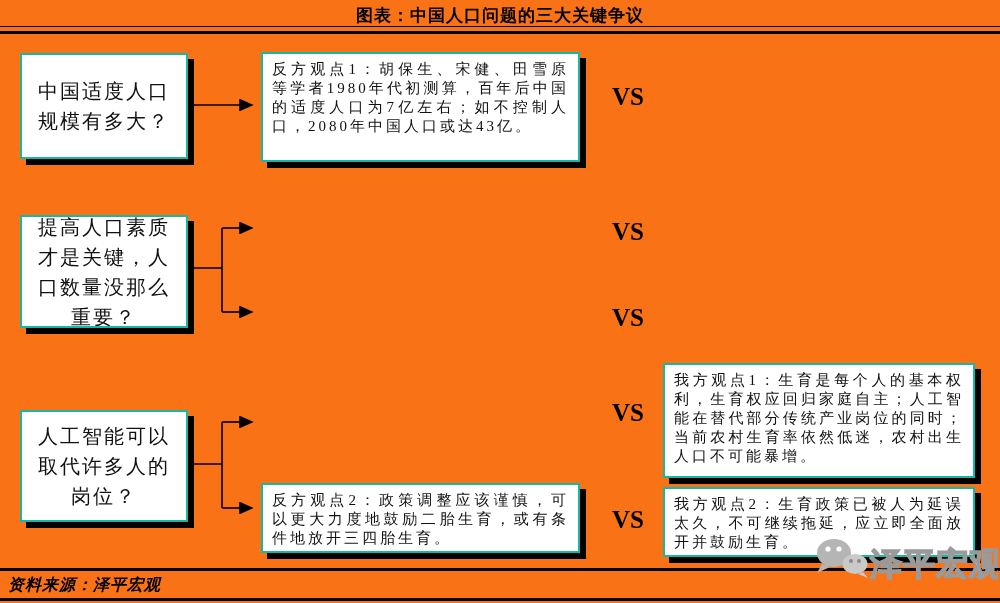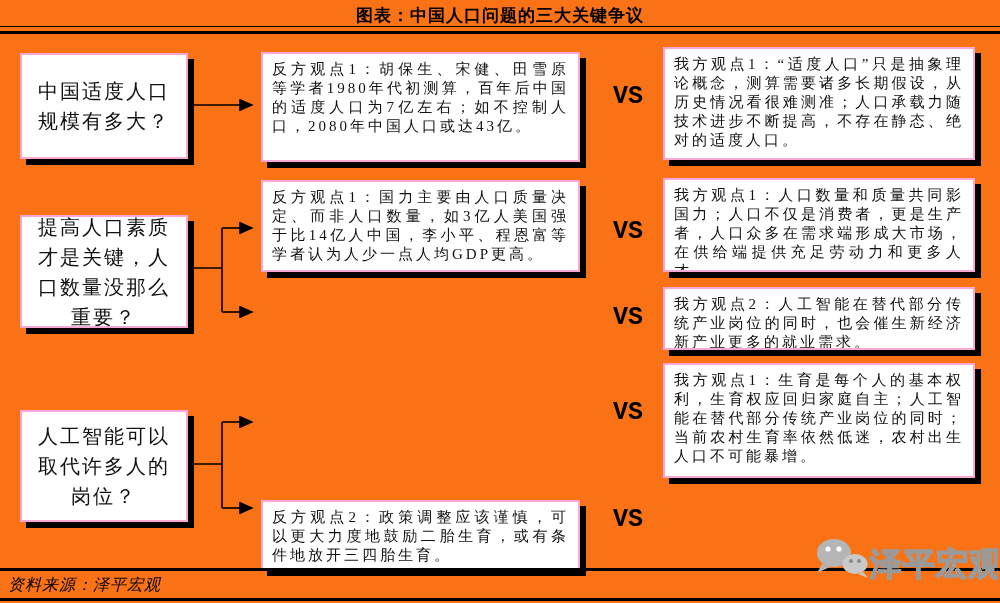--- a/index.html
+++ b/index.html
@@ -11,53 +11,53 @@
   .title{
     position:absolute;top:4px;left:0;right:0;text-align:center;
     font-size:17px;font-weight:bold;letter-spacing:1px;color:#000;
   }
   .rule{position:absolute;left:0;right:0;background:#000;}
   .rule-thin-top{top:26px;height:1px;}
   .rule-thick-top{top:31px;height:3px;}
   .rule-footer{top:568px;height:3px;}
   .rule-bottom{top:598px;height:3px;}
   .box{
-    position:absolute;background:#fff;border:2px solid #f9a8d4;
+    position:absolute;background:#fff;border:2px solid #14b8a6;
     box-shadow:6px 6px 0 #000;box-sizing:border-box;overflow:hidden;
   }
   .qbox{
     display:flex;align-items:center;justify-content:center;text-align:center;
     font-size:20px;line-height:1.5;letter-spacing:2px;padding:4px 10px;color:#111;
   }
   .obox{
     font-size:15px;line-height:1.27;letter-spacing:3px;
     padding:6px 9px;text-align:justify;color:#111;
   }
   .l1{left:20px;top:53px;width:168px;height:106px}
   .l2{left:20px;top:215px;width:168px;height:113px}
   .l3{left:20px;top:410px;width:168px;height:112px}
   .m1{left:261px;top:52px;width:319px;height:110px}
   .m2{left:261px;top:180px;width:319px;height:92px}
   .m3{left:261px;top:288px;width:319px;height:59px}
   .m4{left:261px;top:365px;width:319px;height:110px}
-  .m5{left:261px;top:500px;width:319px;height:70px}
+  .m5{left:261px;top:483px;width:319px;height:70px}
   .r1{left:663px;top:47px;width:312px;height:113px}
   .r2{left:663px;top:178px;width:312px;height:94px}
   .r3{left:663px;top:287px;width:312px;height:63px}
   .r4{left:663px;top:363px;width:312px;height:115px}
   .r5{left:663px;top:487px;width:312px;height:70px}
   .vs{
     position:absolute;left:600px;width:56px;text-align:center;
-    font-family:Liberation Mono, monospace;
+    font-family:Liberation Serif, serif;
     font-weight:bold;font-size:25px;color:#000;line-height:26px;
   }
   .vs1{top:84px}.vs2{top:219px}.vs3{top:305px}.vs4{top:400px}.vs5{top:507px}
   .connectors{position:absolute;left:0;top:0;width:1000px;height:603px;pointer-events:none;}
   .source{
-    position:absolute;left:8px;top:575px;font-size:16px;font-weight:normal;
+    position:absolute;left:8px;top:575px;font-size:16px;font-weight:bold;
     font-style:italic;letter-spacing:1px;color:#000;
   }
   .watermark{position:absolute;left:808px;top:534px;width:190px;height:46px;}
 </style>
 </head>
 <body>
 
 <div class="canvas">
 
   <div class="title">图表：中国人口问题的三大关键争议</div>
@@ -81,27 +81,24 @@
     <line x1="222" y1="422" x2="222" y2="508" stroke="#000" stroke-width="1.6"></line>
     <line x1="222" y1="422" x2="252" y2="422" stroke="#000" stroke-width="1.6" marker-end="url(#ah)"></line>
     <line x1="222" y1="508" x2="252" y2="508" stroke="#000" stroke-width="1.6" marker-end="url(#ah)"></line>
   </svg>
 
   <div class="box qbox l1">中国适度人口规模有多大？</div>
   <div class="box qbox l2">提高人口素质才是关键，人口数量没那么重要？</div>
   <div class="box qbox l3">人工智能可以取代许多人的岗位？</div>
 
   <div class="box obox m1">反方观点1：胡保生、宋健、田雪原等学者1980年代初测算，百年后中国的适度人口为7亿左右；如不控制人口，2080年中国人口或达43亿。</div>
-  <div class="box obox m2">反方观点1：国力主要由人口质量决定、而非人口数量，如3亿人美国强于比14亿人中国，李小平、程恩富等学者认为人少一点人均GDP更高。</div>
   <div class="box obox m5">反方观点2：政策调整应该谨慎，可以更大力度地鼓励二胎生育，或有条件地放开三四胎生育。</div>
 
-  <div class="box obox r1">我方观点1：“适度人口”只是抽象理论概念，测算需要诸多长期假设，从历史情况看很难测准；人口承载力随技术进步不断提高，不存在静态、绝对的适度人口。</div>
-  <div class="box obox r2">我方观点1：人口数量和质量共同影国力；人口不仅是消费者，更是生产者，人口众多在需求端形成大市场，在供给端提供充足劳动力和更多人才。</div>
-  <div class="box obox r3">我方观点2：人工智能在替代部分传统产业岗位的同时，也会催生新经济新产业更多的就业需求。</div>
   <div class="box obox r4">我方观点1：生育是每个人的基本权利，生育权应回归家庭自主；人工智能在替代部分传统产业岗位的同时；当前农村生育率依然低迷，农村出生人口不可能暴增。</div>
+  <div class="box obox r5">我方观点2：生育政策已被人为延误太久，不可继续拖延，应立即全面放开并鼓励生育。</div>
 
   <div class="vs vs1">VS</div>
   <div class="vs vs2">VS</div>
   <div class="vs vs3">VS</div>
   <div class="vs vs4">VS</div>
   <div class="vs vs5">VS</div>
 
   <div class="rule rule-footer"></div>
   <div class="source">资料来源：泽平宏观</div>
   <div class="rule rule-bottom"></div>

